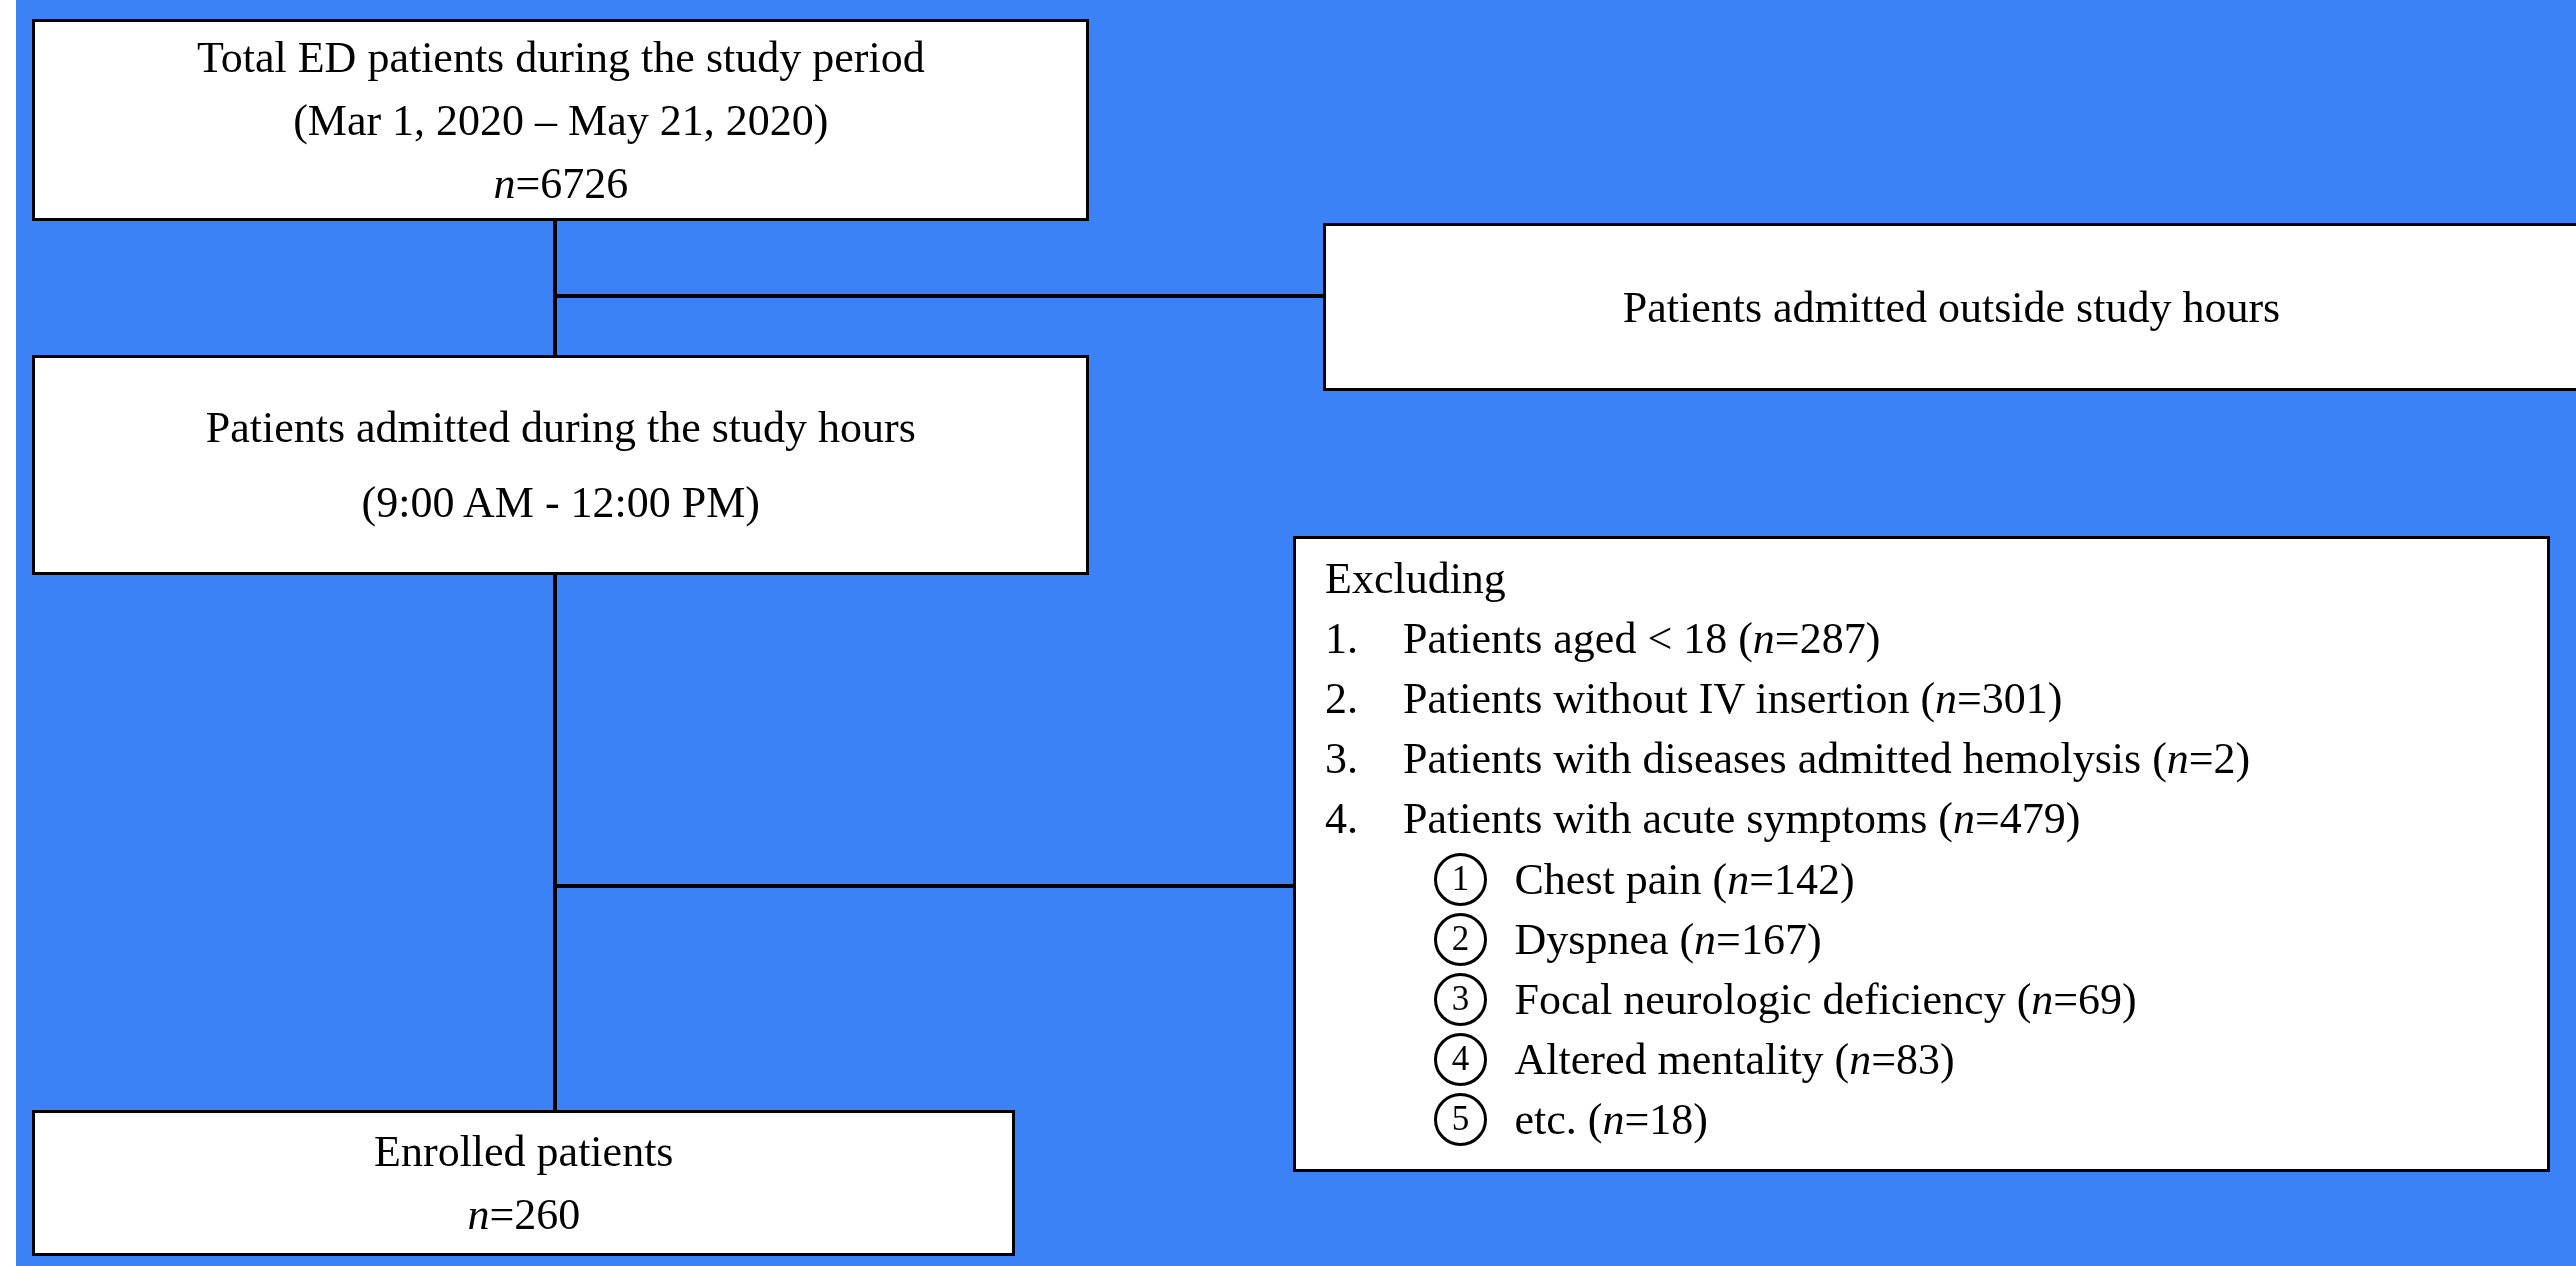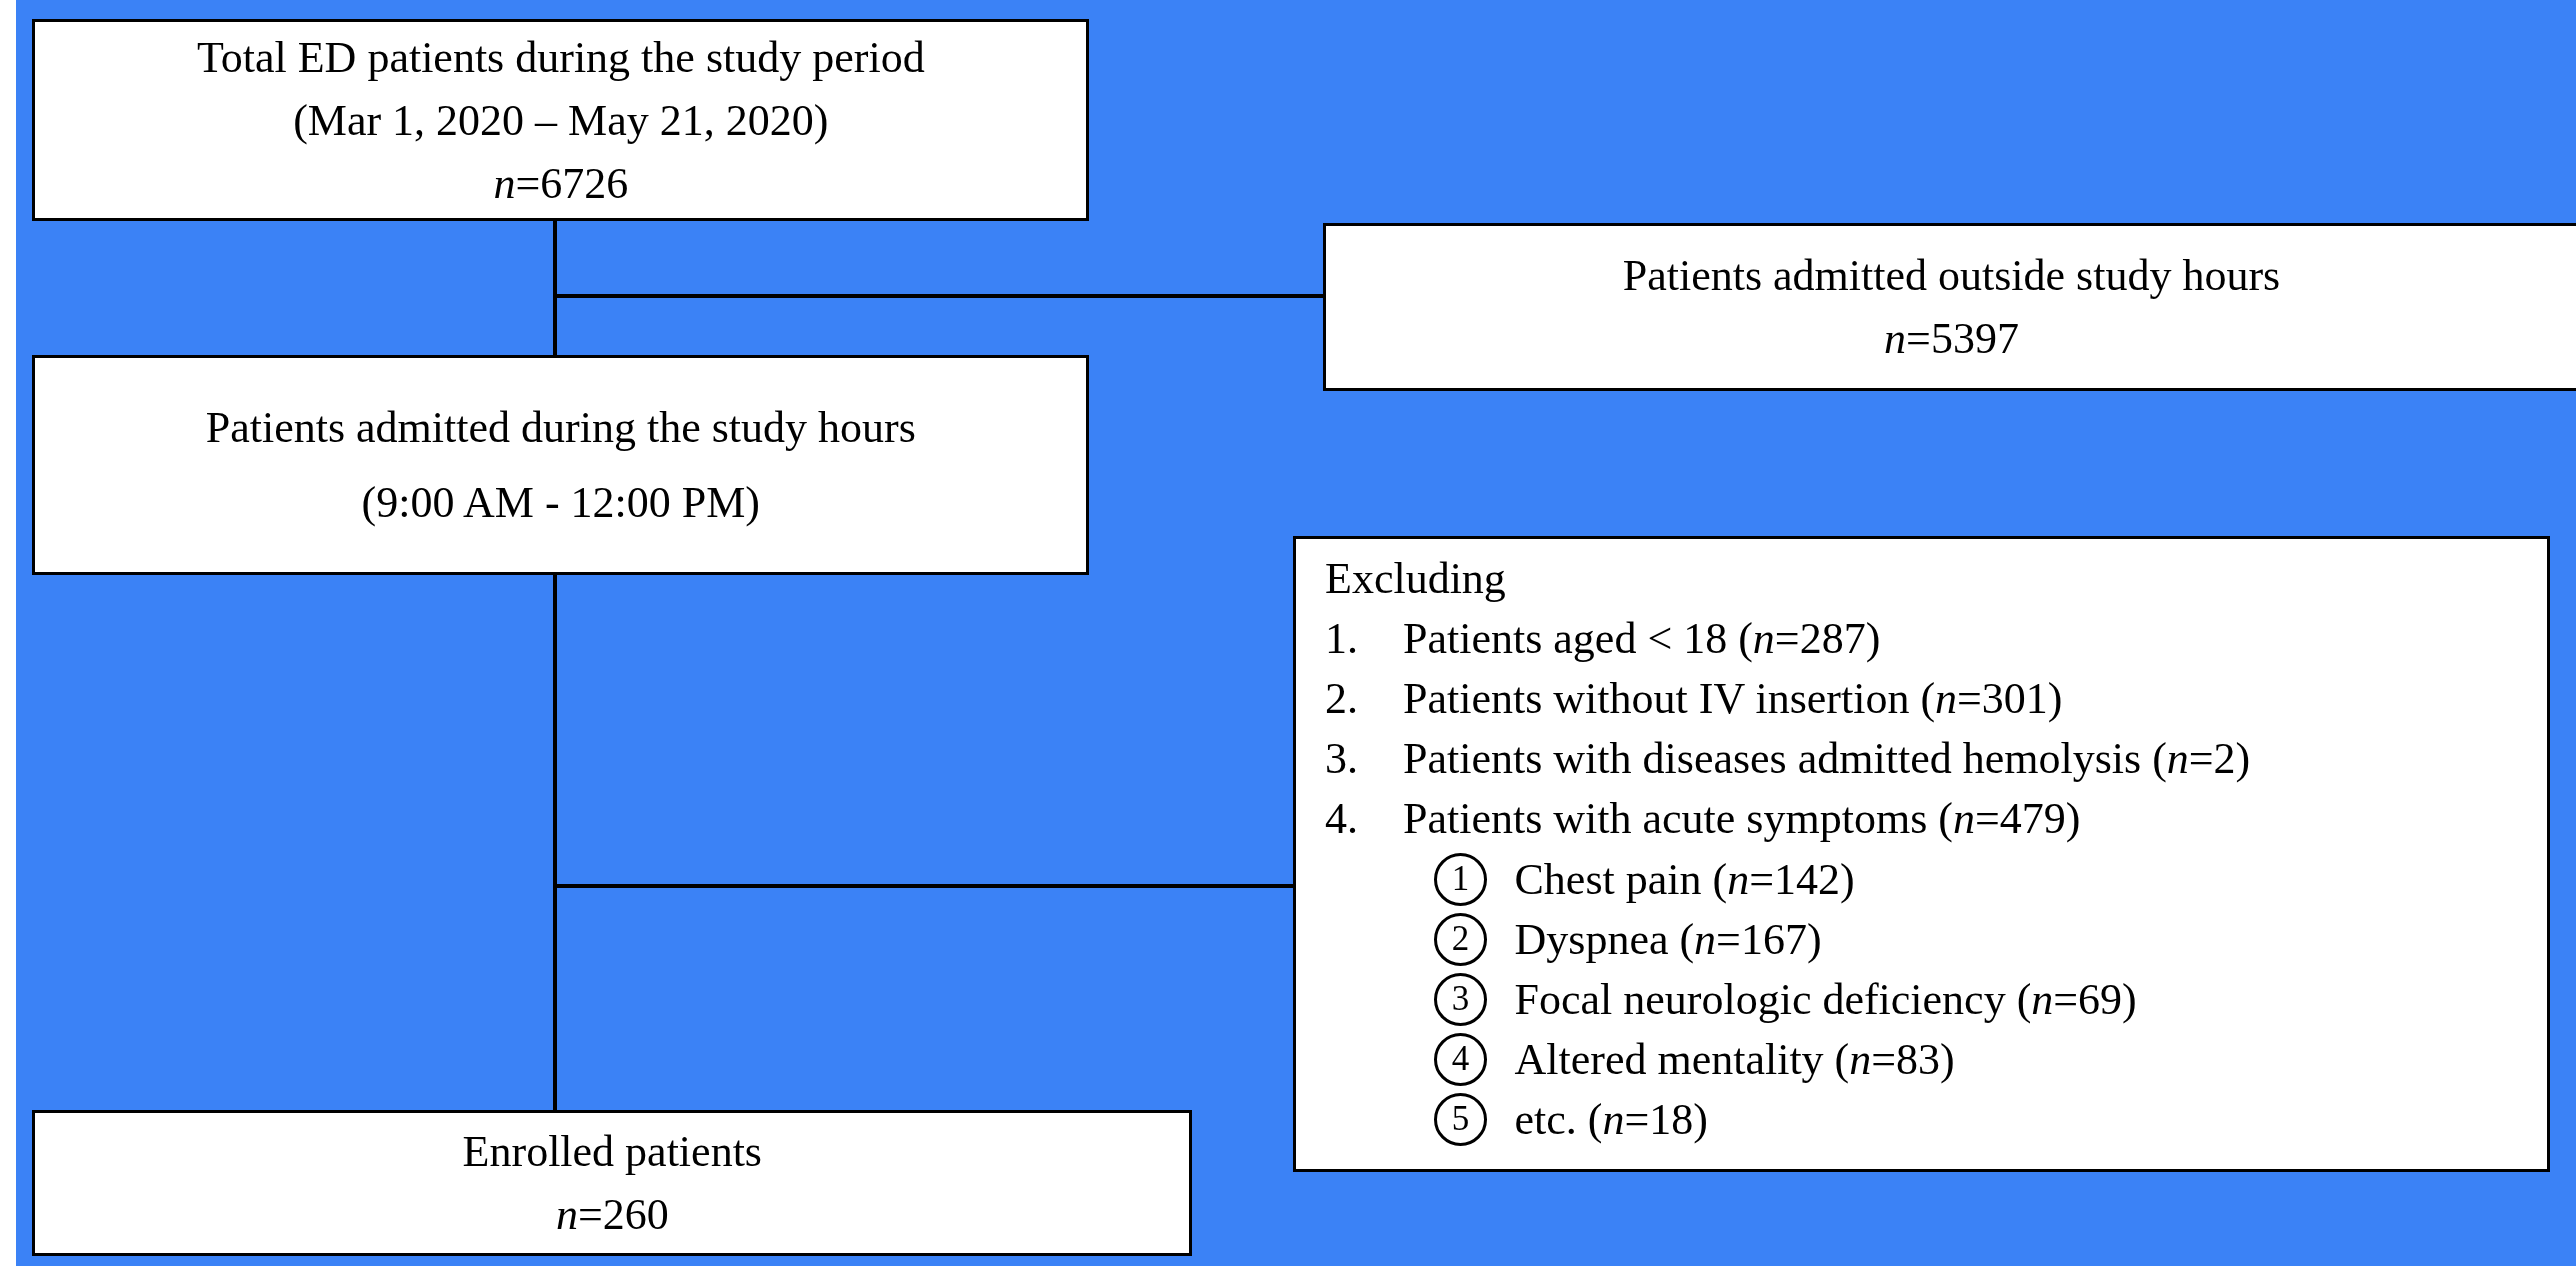--- a/index.html
+++ b/index.html
@@ -44,21 +44,21 @@
   #box-outside    { left: 1307px; top: 223px;  width: 1257px; height: 168px; }
   
   #box-during     { left: 16.3px;   top: 355px;  width: 1057px; height: 220px; gap: 12px; }
   
   #box-excluding  {
     left: 1277px; top: 536px; width: 1257px; height: 636px;
     padding: 10px 12.5px 0 29px;
     text-align: left;
   }
   
-  #box-enrolled   { left: 16.3px;   top: 1110px; width: 1160px; height: 146px; }
+  #box-enrolled   { left: 16.3px;   top: 1110px; width: 983px; height: 146px; }
 
   
   #v-line-1 { left: 537px; top: 221px;  width: 3.8px;    height: 134px; }
   #h-line-1 { left: 537px; top: 294px;  width: 770px; height: 3.8px;   }
   #v-line-2 { left: 537px; top: 575px;  width: 3.8px;    height: 535px; }
   #h-line-2 { left: 537px; top: 884px; width: 770px; height: 3.8px;   }
 
   
   .excl-title {
     line-height: 60px;
@@ -105,21 +105,20 @@
   <div class="connector" id="h-line-2"></div>
 
   <div class="box centered" id="box-total">
     <div class="bl">Total ED patients during the study period</div>
     <div class="bl">(Mar 1, 2020 – May 21, 2020)</div>
     <div class="bl"><i>n</i><span>=6726</span></div>
   </div>
 
   <div class="box centered" id="box-outside">
     <div class="bl">Patients admitted outside study hours</div>
-    <div class="bl"><i>n</i><span>=5397</span></div>
   </div>
 
   <div class="box centered" id="box-during">
     <div class="bl">Patients admitted during the study hours</div>
     <div class="bl">(9:00 AM - 12:00 PM)</div>
   </div>
 
   <div class="box" id="box-excluding">
     <div class="excl-title">Excluding</div>
 

